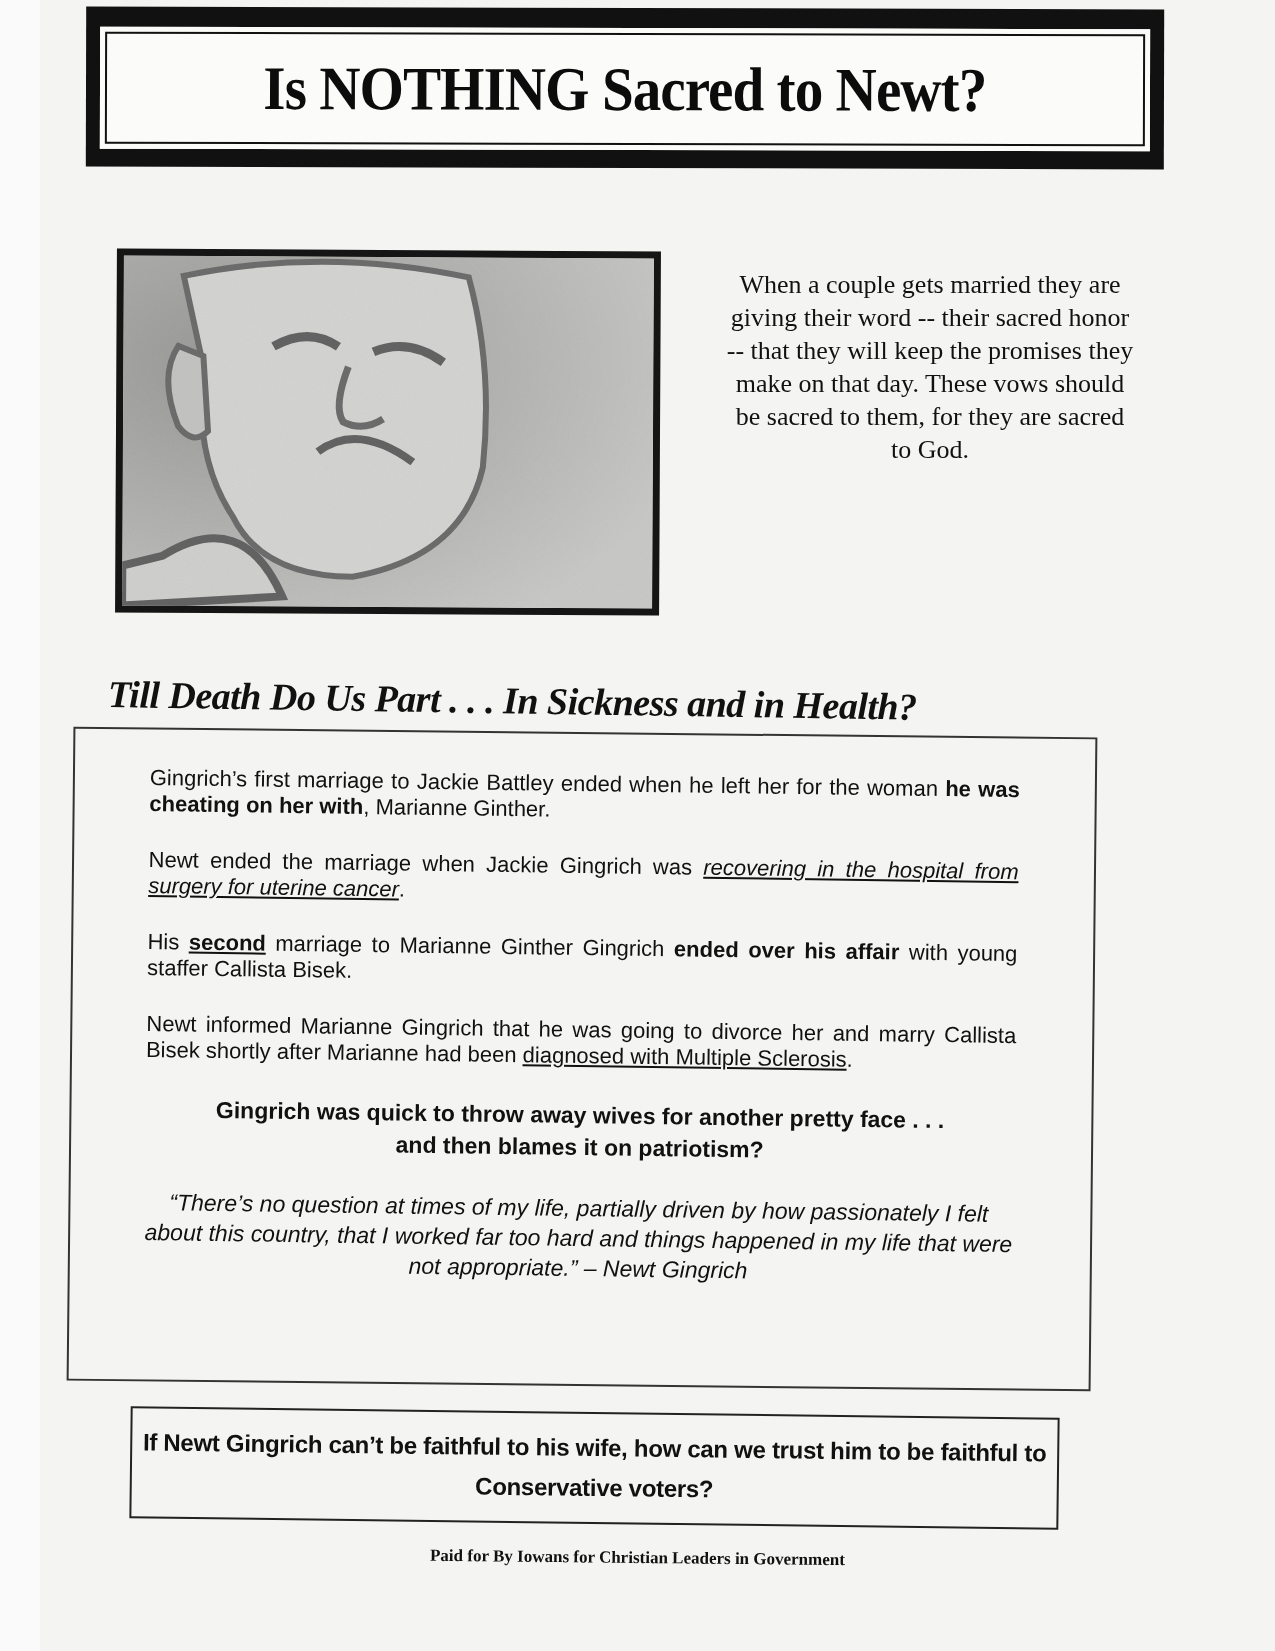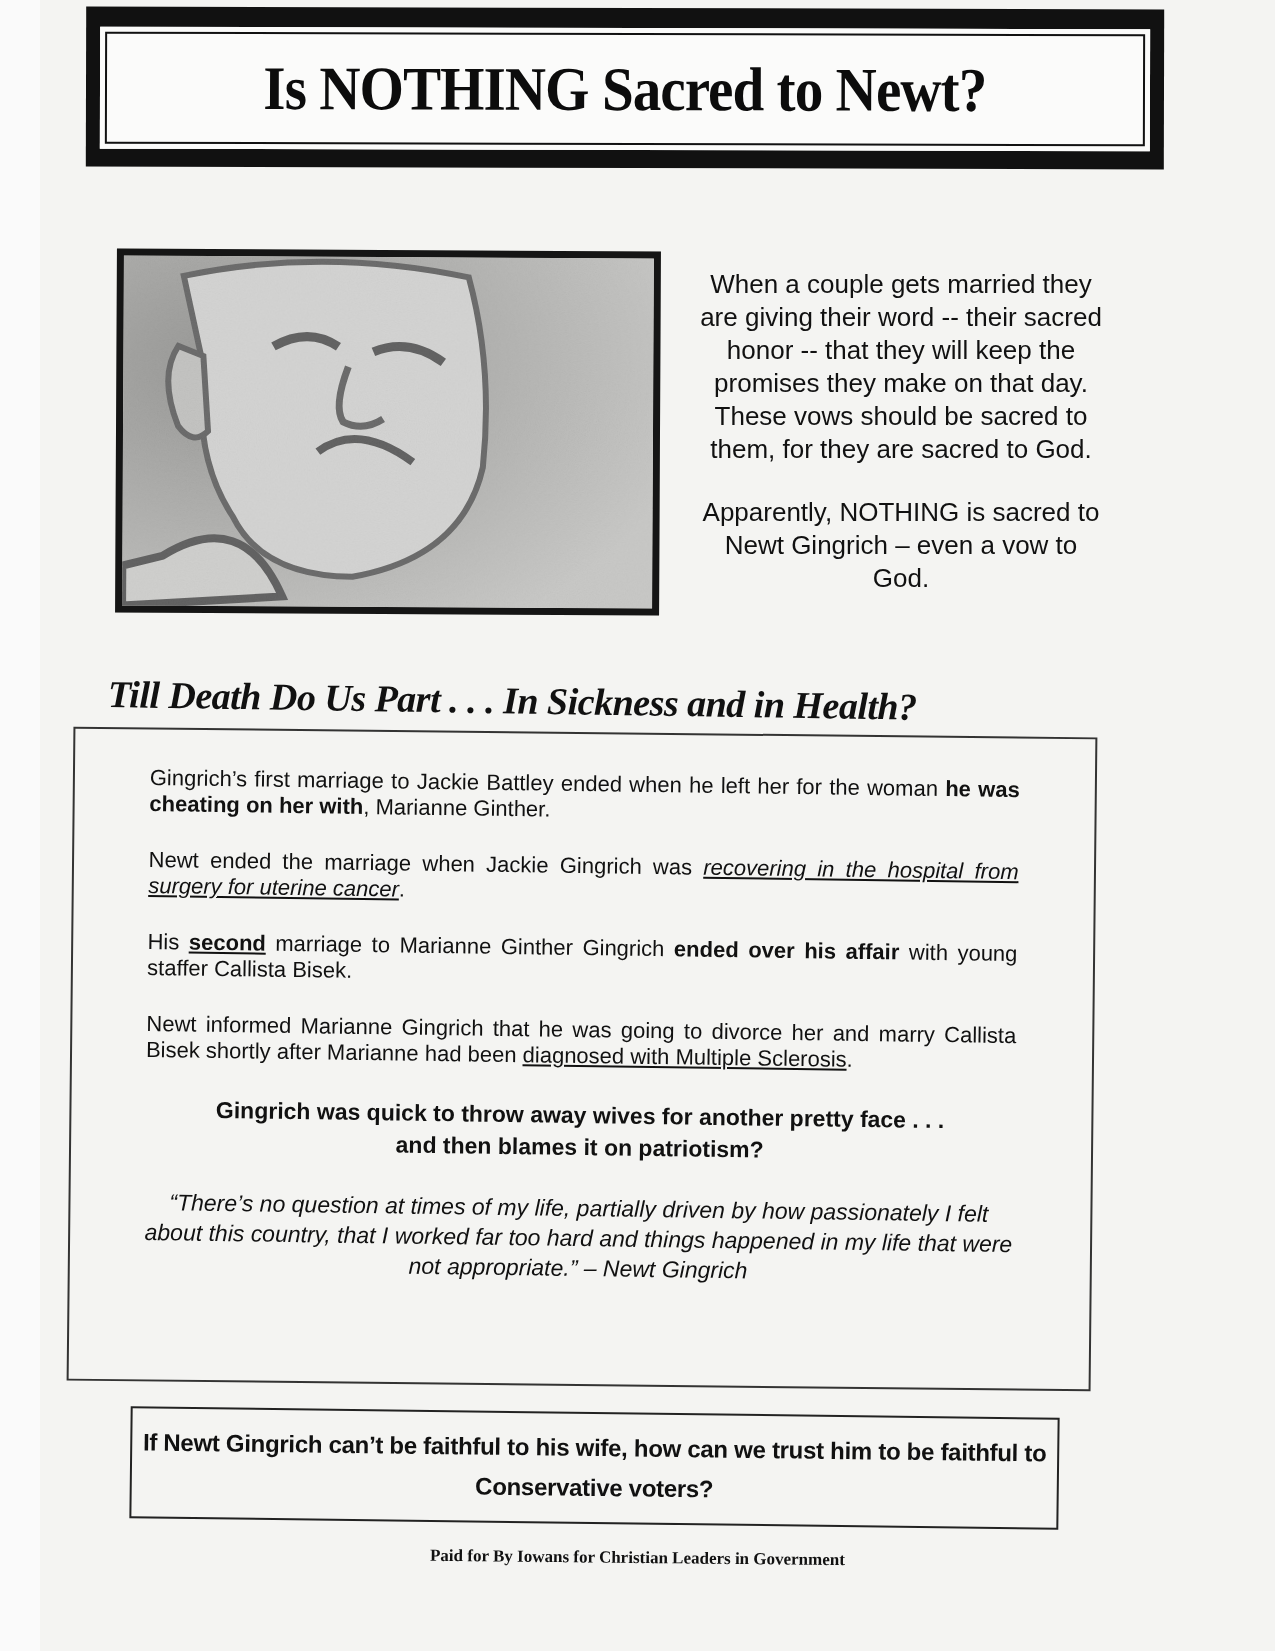--- a/index.html
+++ b/index.html
@@ -23,22 +23,22 @@
     font-family: "Liberation Serif", serif; font-weight: bold; font-size: 62px;
     letter-spacing: -1px; transform: scaleX(0.92); color: #0c0c0c;
   }
   .photo {
     position: absolute; left: 116px; top: 250px; width: 530px; height: 350px;
     border: 7px solid #151515; background: #d9d9d6; overflow: hidden;
     transform: rotate(0.3deg);
   }
   .photo svg { width: 100%; height: 100%; display: block; }
   .intro {
-    position: absolute; left: 696px; top: 268px; width: 410px;
-    text-align: center; font-size: 26px; line-height: 33px;
+    position: absolute; left: 725px; top: 268px; width: 410px;
+    text-align: center; font-size: 26px; line-height: 33px; font-family: Liberation Serif, serif;
   }
   .intro p { margin: 0 0 30px 0; }
   .subhead {
     position: absolute; left: 108px; top: 672px; width: 960px;
     font-family: "Liberation Serif", serif; font-weight: bold; font-style: italic;
     font-size: 38px; transform: rotate(0.9deg); transform-origin: left center;
     letter-spacing: -0.5px;
   }
   .content-box {
     position: absolute; left: 70px; top: 732px; width: 1020px; height: 650px;
@@ -102,21 +102,20 @@
     <path d="M250 95 Q285 80 320 105" fill="none" stroke="#111" stroke-width="9"></path>
     <path d="M225 110 Q210 150 220 165 Q240 175 260 162" fill="none" stroke="#222" stroke-width="7"></path>
     <path d="M195 195 Q235 165 290 205" fill="none" stroke="#111" stroke-width="8"></path>
     <path d="M40 300 Q120 250 160 340 L0 350 L0 310 Z" fill="#e6e6e2" stroke="#111" stroke-width="8"></path>
     <rect x="0" y="0" width="530" height="350" fill="#bbb" filter="url(#grain)" opacity="0.5"></rect>
   </svg>
 </div>
 
 <div class="intro">
   <p>When a couple gets married they are giving their word -- their sacred honor -- that they will keep the promises they make on that day.   These vows should be sacred to them, for they are sacred to God.</p>
-  <p>Apparently, NOTHING is sacred to Newt Gingrich – even a vow to God.</p>
 </div>
 
 <div class="subhead">Till Death Do Us Part . . . In Sickness and in Health?</div>
 
 <div class="content-box"></div>
 
 <div class="content">
   <p>
     <span>Gingrich’s first marriage to Jackie Battley ended when he left her for the woman </span><b>he was cheating on her with</b><span>, Marianne Ginther.</span>
   </p>

